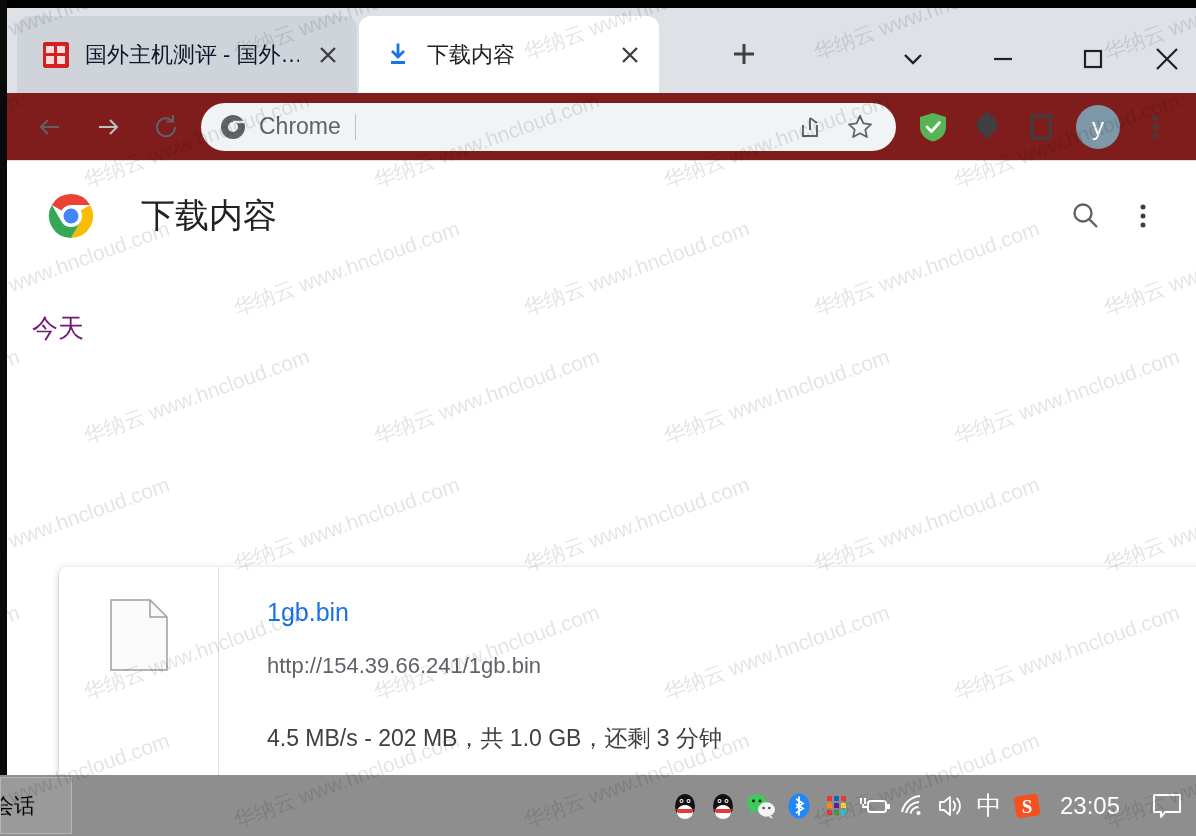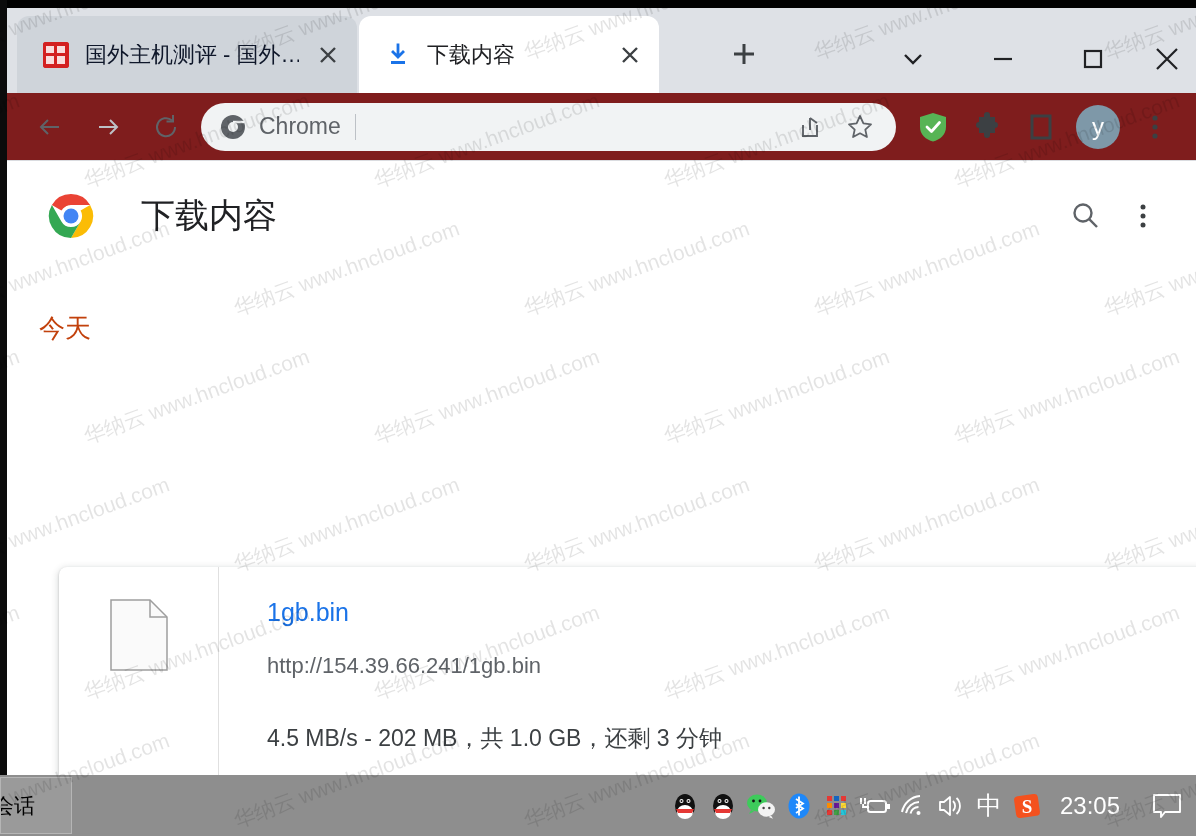--- a/index.html
+++ b/index.html
@@ -94,21 +94,21 @@
 
   
   .page { position:relative; background:#fff; height:614px; }
   .page-header {
     display:flex; align-items:center; height:110px; padding:0 24px 0 40px;
   }
   .chrome-logo { width:48px; height:48px; flex:none; }
   .page-title { font-size:34px; color:#202124; margin-left:46px; flex:1 1 auto; }
   .ph-ico { width:58px; height:58px; display:flex; align-items:center; justify-content:center; color:#5f6368; flex:none; }
 
-  .day-head { font-size:26px; color:#c2410c; padding:40px 0 0 32px; }
+  .day-head { font-size:26px; color:#701a75; padding:40px 0 0 25px; }
 
   .card {
     position:absolute; left:52px; top:406px; width:1160px; height:208px;
     background:#fff;
     border-radius:8px 8px 0 0;
     box-shadow:0 1px 2px rgba(60,64,67,.3), 0 2px 6px 2px rgba(60,64,67,.15);
     display:flex;
   }
   .card-iconcol {
     width:160px; flex:none; display:flex; align-items:flex-start; justify-content:center;

